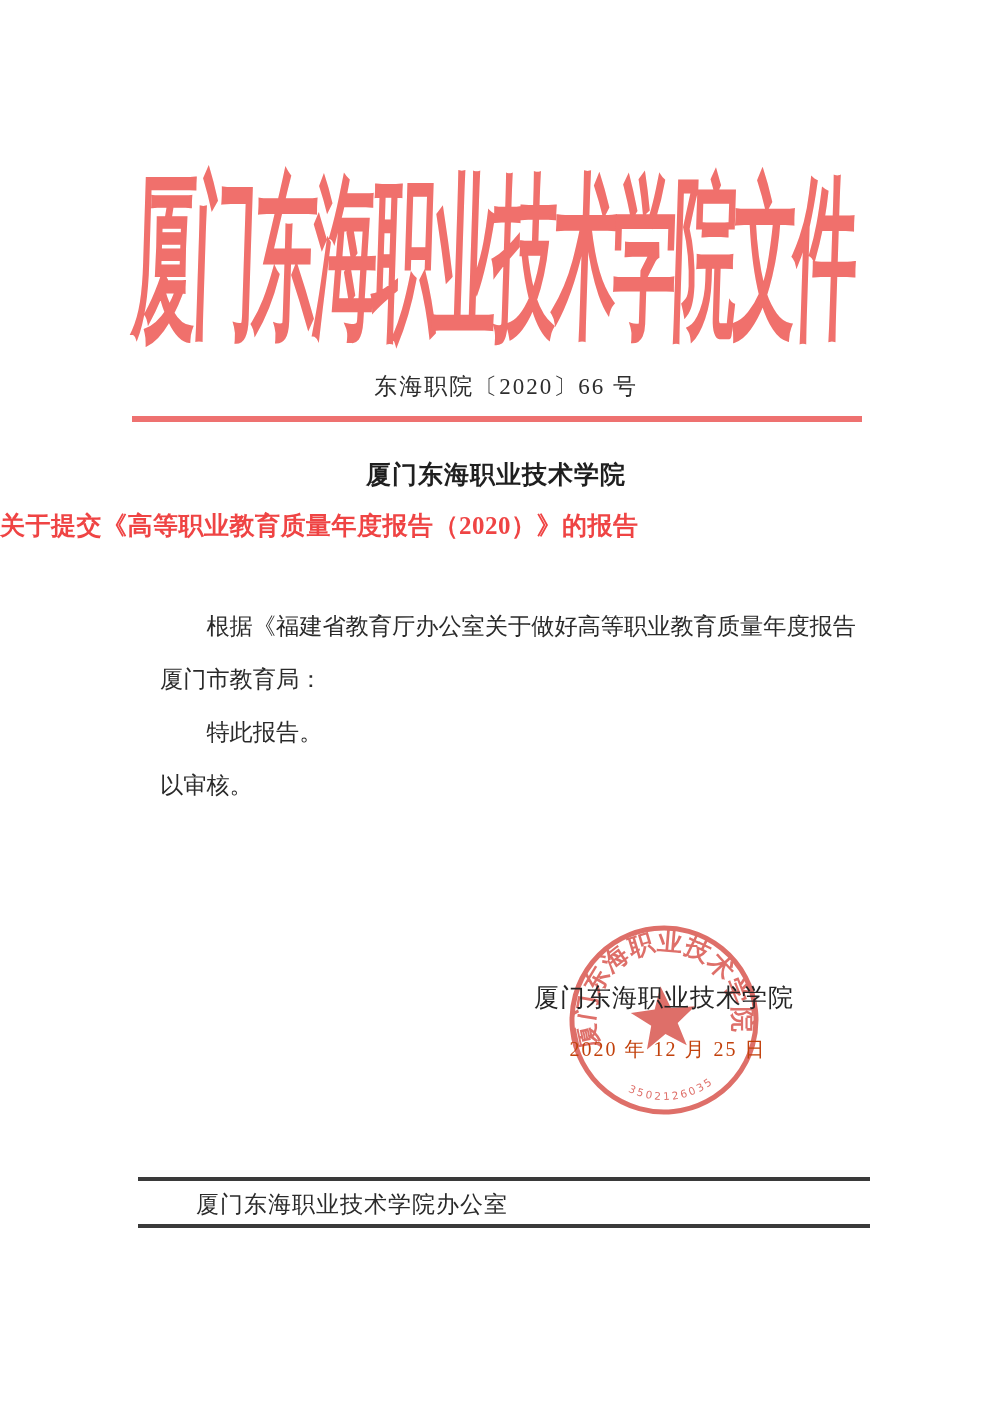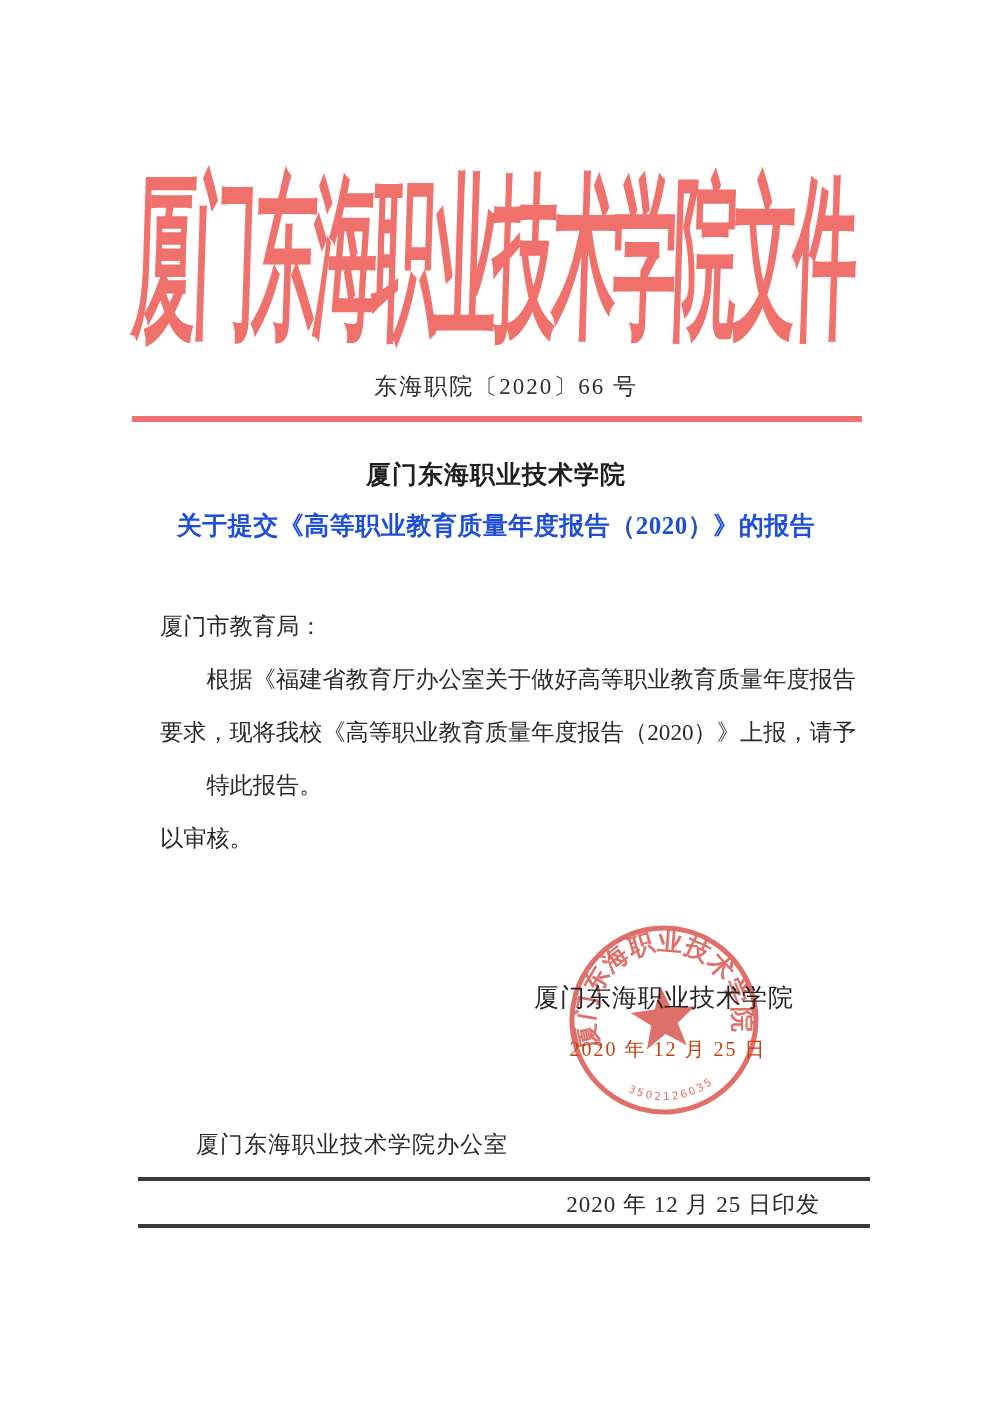--- a/index.html
+++ b/index.html
@@ -44,24 +44,24 @@
     position:absolute;
     top:458px;left:0;width:992px;
     text-align:center;
     font-size:25px;font-weight:bold;
     letter-spacing:1px;
     color:#1f1f1f;
   }
   .h-subject{
     position:absolute;
     top:509px;left:0;width:992px;
-    text-align:center;
+    text-align:left;
     font-size:25px;font-weight:bold;
     letter-spacing:0.5px;
-    color:#1d4ed8;
+    color:#ef4444;
   }
   .letter-body{
     position:absolute;
     top:600px;left:160px;width:696px;
     font-size:23.2px;
     color:#2a2a2a;
   }
   .bline{
     height:53px;
     line-height:53px;
@@ -100,21 +100,21 @@
   }
   .footer-line{
     position:absolute;
     left:138px;width:732px;height:4px;
     background:#3a3a3a;
   }
   .footer-line.top{top:1177px;}
   .footer-line.bottom{top:1224px;}
   .footer-office{
     position:absolute;
-    top:1129px;left:196px;
+    top:1189px;left:196px;
     font-size:23px;
     letter-spacing:1px;
     color:#2a2a2a;
     white-space:nowrap;
   }
   .footer-date{
     position:absolute;
     top:1189px;right:172px;
     font-size:23px;
     letter-spacing:1px;
@@ -144,23 +144,22 @@
 
   <div class="doc-number">东海职院〔2020〕66 号</div>
 
   <div class="red-rule"></div>
 
   <div class="h-org">厦门东海职业技术学院</div>
 
   <div class="h-subject">关于提交《高等职业教育质量年度报告（2020）》的报告</div>
 
   <div class="letter-body">
+    <div class="bline jline indent">根据《福建省教育厅办公室关于做好高等职业教育质量年度报告</div>
     <div class="bline">厦门市教育局：</div>
-    <div class="bline jline indent">根据《福建省教育厅办公室关于做好高等职业教育质量年度报告</div>
-    <div class="bline jline">要求，现将我校《高等职业教育质量年度报告（2020）》上报，请予</div>
     <div class="bline indent">特此报告。</div>
     <div class="bline">以审核。</div>
   </div>
 
   <svg class="seal" viewBox="0 0 200 200">
     <defs>
       <path id="sealTopArc" d="M 59.8,157.3 A 70,70 0 1 1 140.2,157.3" fill="none"></path>
       <path id="sealBottomArc" d="M 48.6,161.3 A 80,80 0 0 0 151.4,161.3" fill="none"></path>
     </defs>
     <circle cx="100" cy="100" r="92" fill="none" stroke="#d9564f" stroke-width="5"></circle>
@@ -172,16 +171,15 @@
       <textPath href="#sealBottomArc" startOffset="50%" text-anchor="middle">3502126035</textPath>
     </text>
   </svg>
 
   <div class="sig-org">厦门东海职业技术学院</div>
 
   <div class="sig-date">2020 年 12 月 25 日</div>
 
   <div class="footer-line top"></div>
   <div class="footer-office">厦门东海职业技术学院办公室</div>
-  <div class="footer-date">2020 年 12 月 25 日印发</div>
   <div class="footer-line bottom"></div>
 
 </div>
 
 </body></html>

